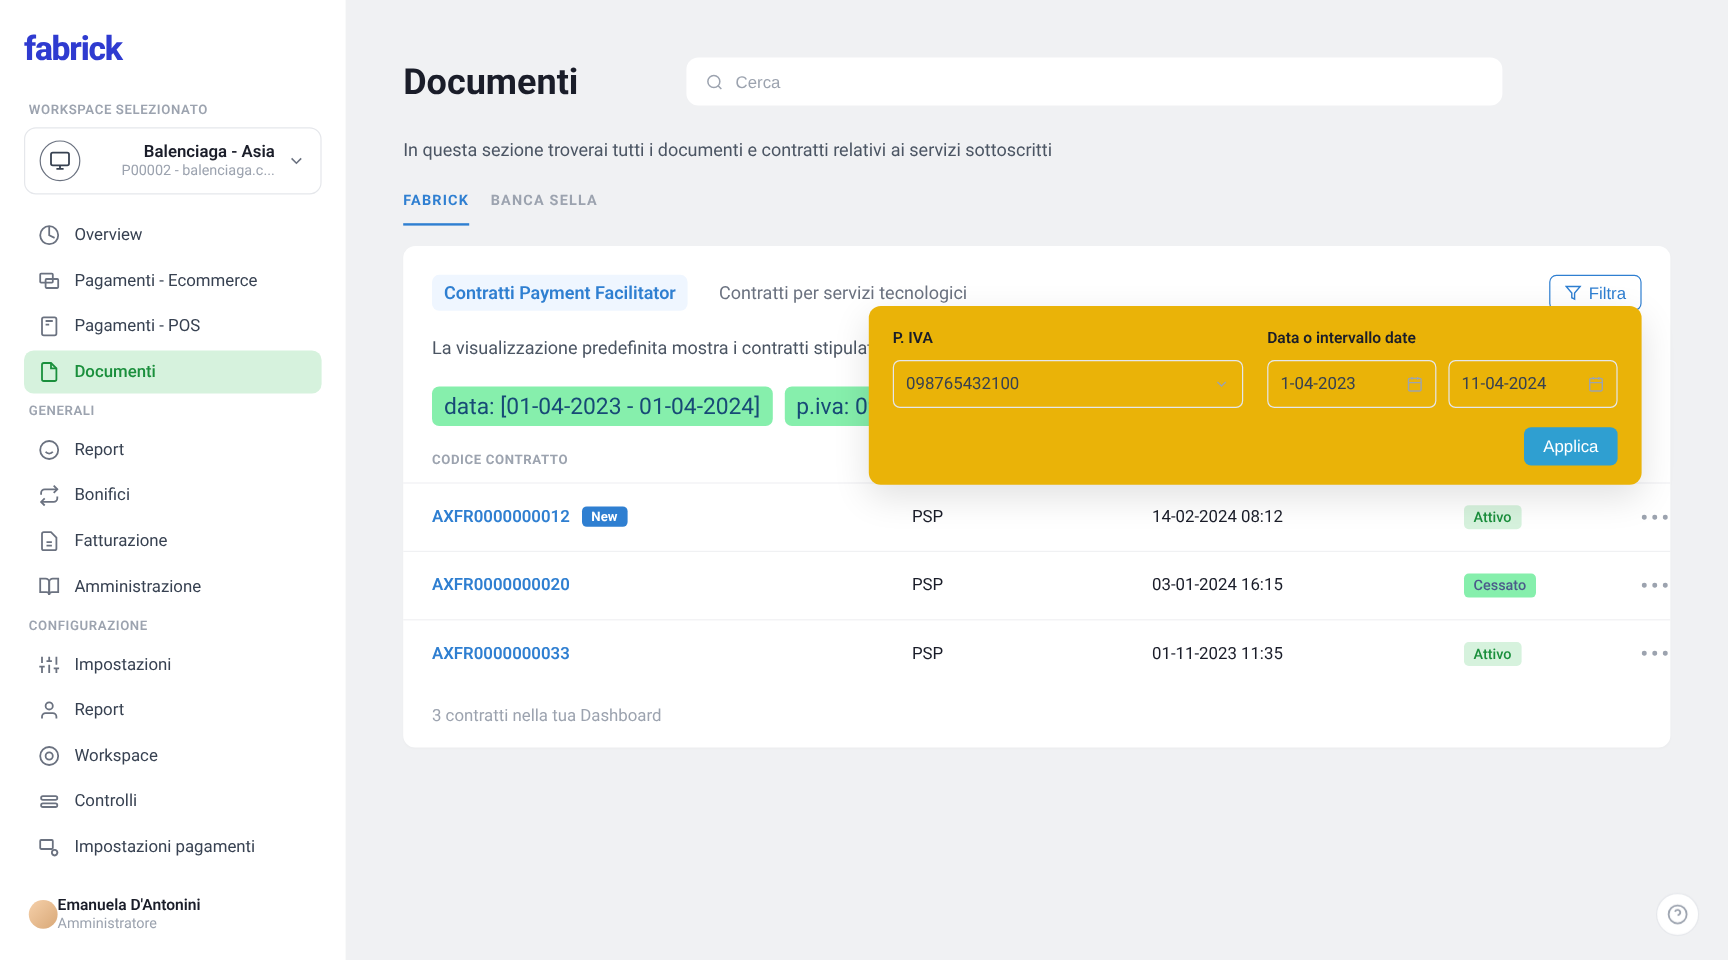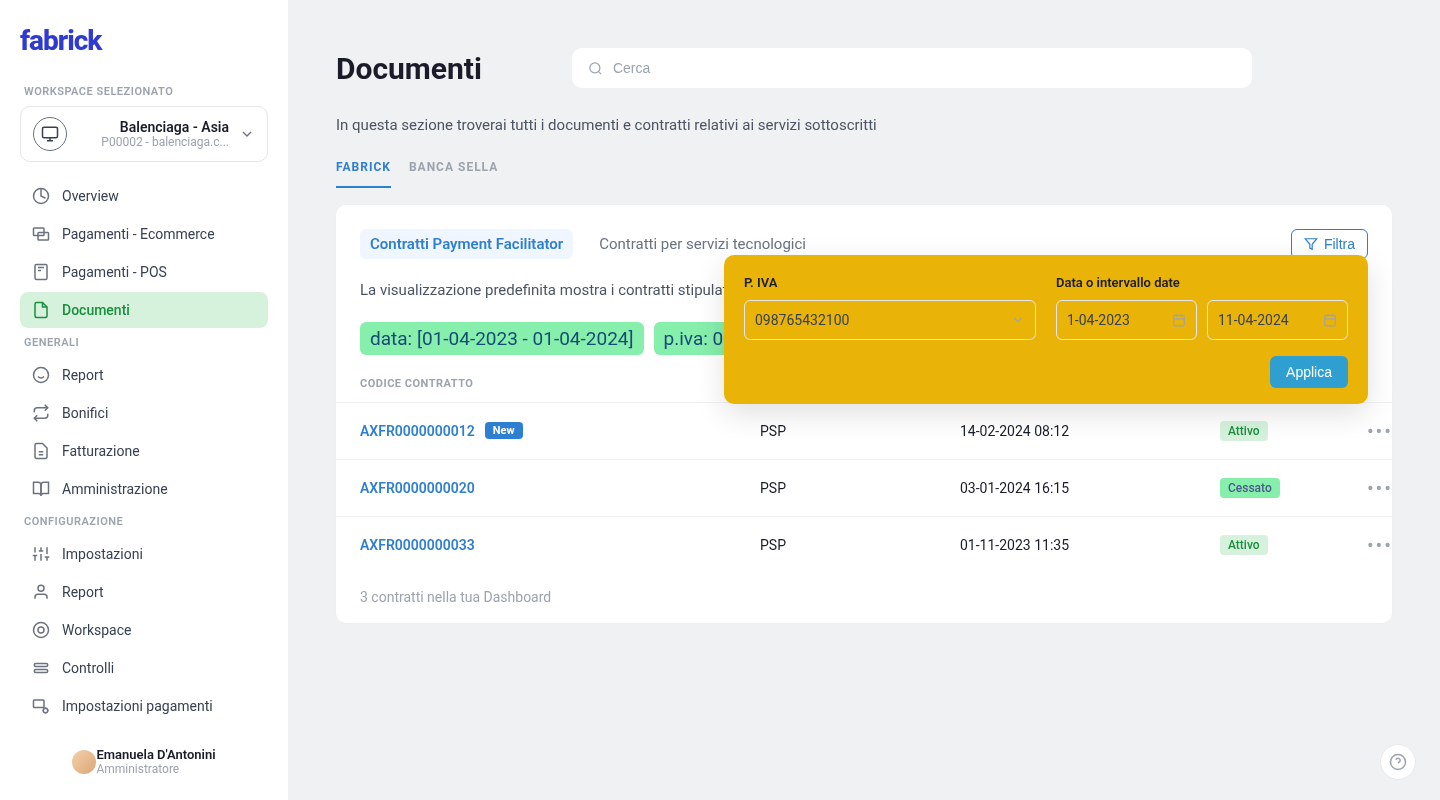--- a/index.html
+++ b/index.html
@@ -11,21 +11,21 @@
 .workspace-selector { border: 1px solid #e5e7eb; border-radius: 10px; padding: 10px 12px; display: flex; align-items: center; gap: 10px; margin-bottom: 16px; cursor: pointer; }
 .ws-icon { width: 34px; height: 34px; border: 1.5px solid #6b7280; border-radius: 50%; display: flex; align-items: center; justify-content: center; flex-shrink: 0; color: #374151; }
 .ws-text { flex: 1; overflow: hidden; text-align: right; }
 .ws-name { font-size: 14px; font-weight: 600; color: #1a1d29; white-space: nowrap; overflow: hidden; text-overflow: ellipsis; }
 .ws-sub { font-size: 12px; color: #9ca3af; white-space: nowrap; overflow: hidden; text-overflow: ellipsis; }
 .nav { display: flex; flex-direction: column; gap: 2px; }
 .nav-item { display: flex; align-items: center; gap: 12px; padding: 9px 12px; border-radius: 8px; font-size: 14px; color: #374151; cursor: pointer; }
 .nav-item.active { background: #d6f2dd; color: #1a8f3c; font-weight: 500; }
 .nav-item.active .nav-icon { color: #1a8f3c; }
 .nav-icon { width: 18px; height: 18px; color: #6b7280; flex-shrink: 0; display: flex; align-items: center; justify-content: center; }
-.sidebar-footer { margin-top: auto; display: flex; align-items: center; gap: 0; padding: 8px 4px; justify-content: center; }
+.sidebar-footer { margin-top: auto; display: flex; align-items: center; gap: 0; padding: 8px 4px; }
 .avatar { width: 24px; height: 24px; border-radius: 50%; background: linear-gradient(135deg, #f5d0aa, #d9a877); flex-shrink: 0; }
 .user-name { font-size: 13px; font-weight: 600; color: #1a1d29; }
 .user-role { font-size: 12px; color: #9ca3af; }
 .main { flex: 1; padding: 48px 48px 0; overflow: hidden; }
 .header-row { display: flex; align-items: center; gap: 90px; margin-bottom: 28px; }
 .page-title { font-size: 30px; font-weight: 700; color: #1a1d29; }
 .search-box { flex: 1; max-width: 680px; background: #fff; border-radius: 10px; height: 40px; display: flex; align-items: center; padding: 0 16px; gap: 10px; }
 .search-box input { border: none; outline: none; font-size: 14px; flex: 1; color: #374151; }
 .search-box input::placeholder { color: #9ca3af; }
 .page-desc { font-size: 15px; color: #4b5563; margin-bottom: 26px; }

